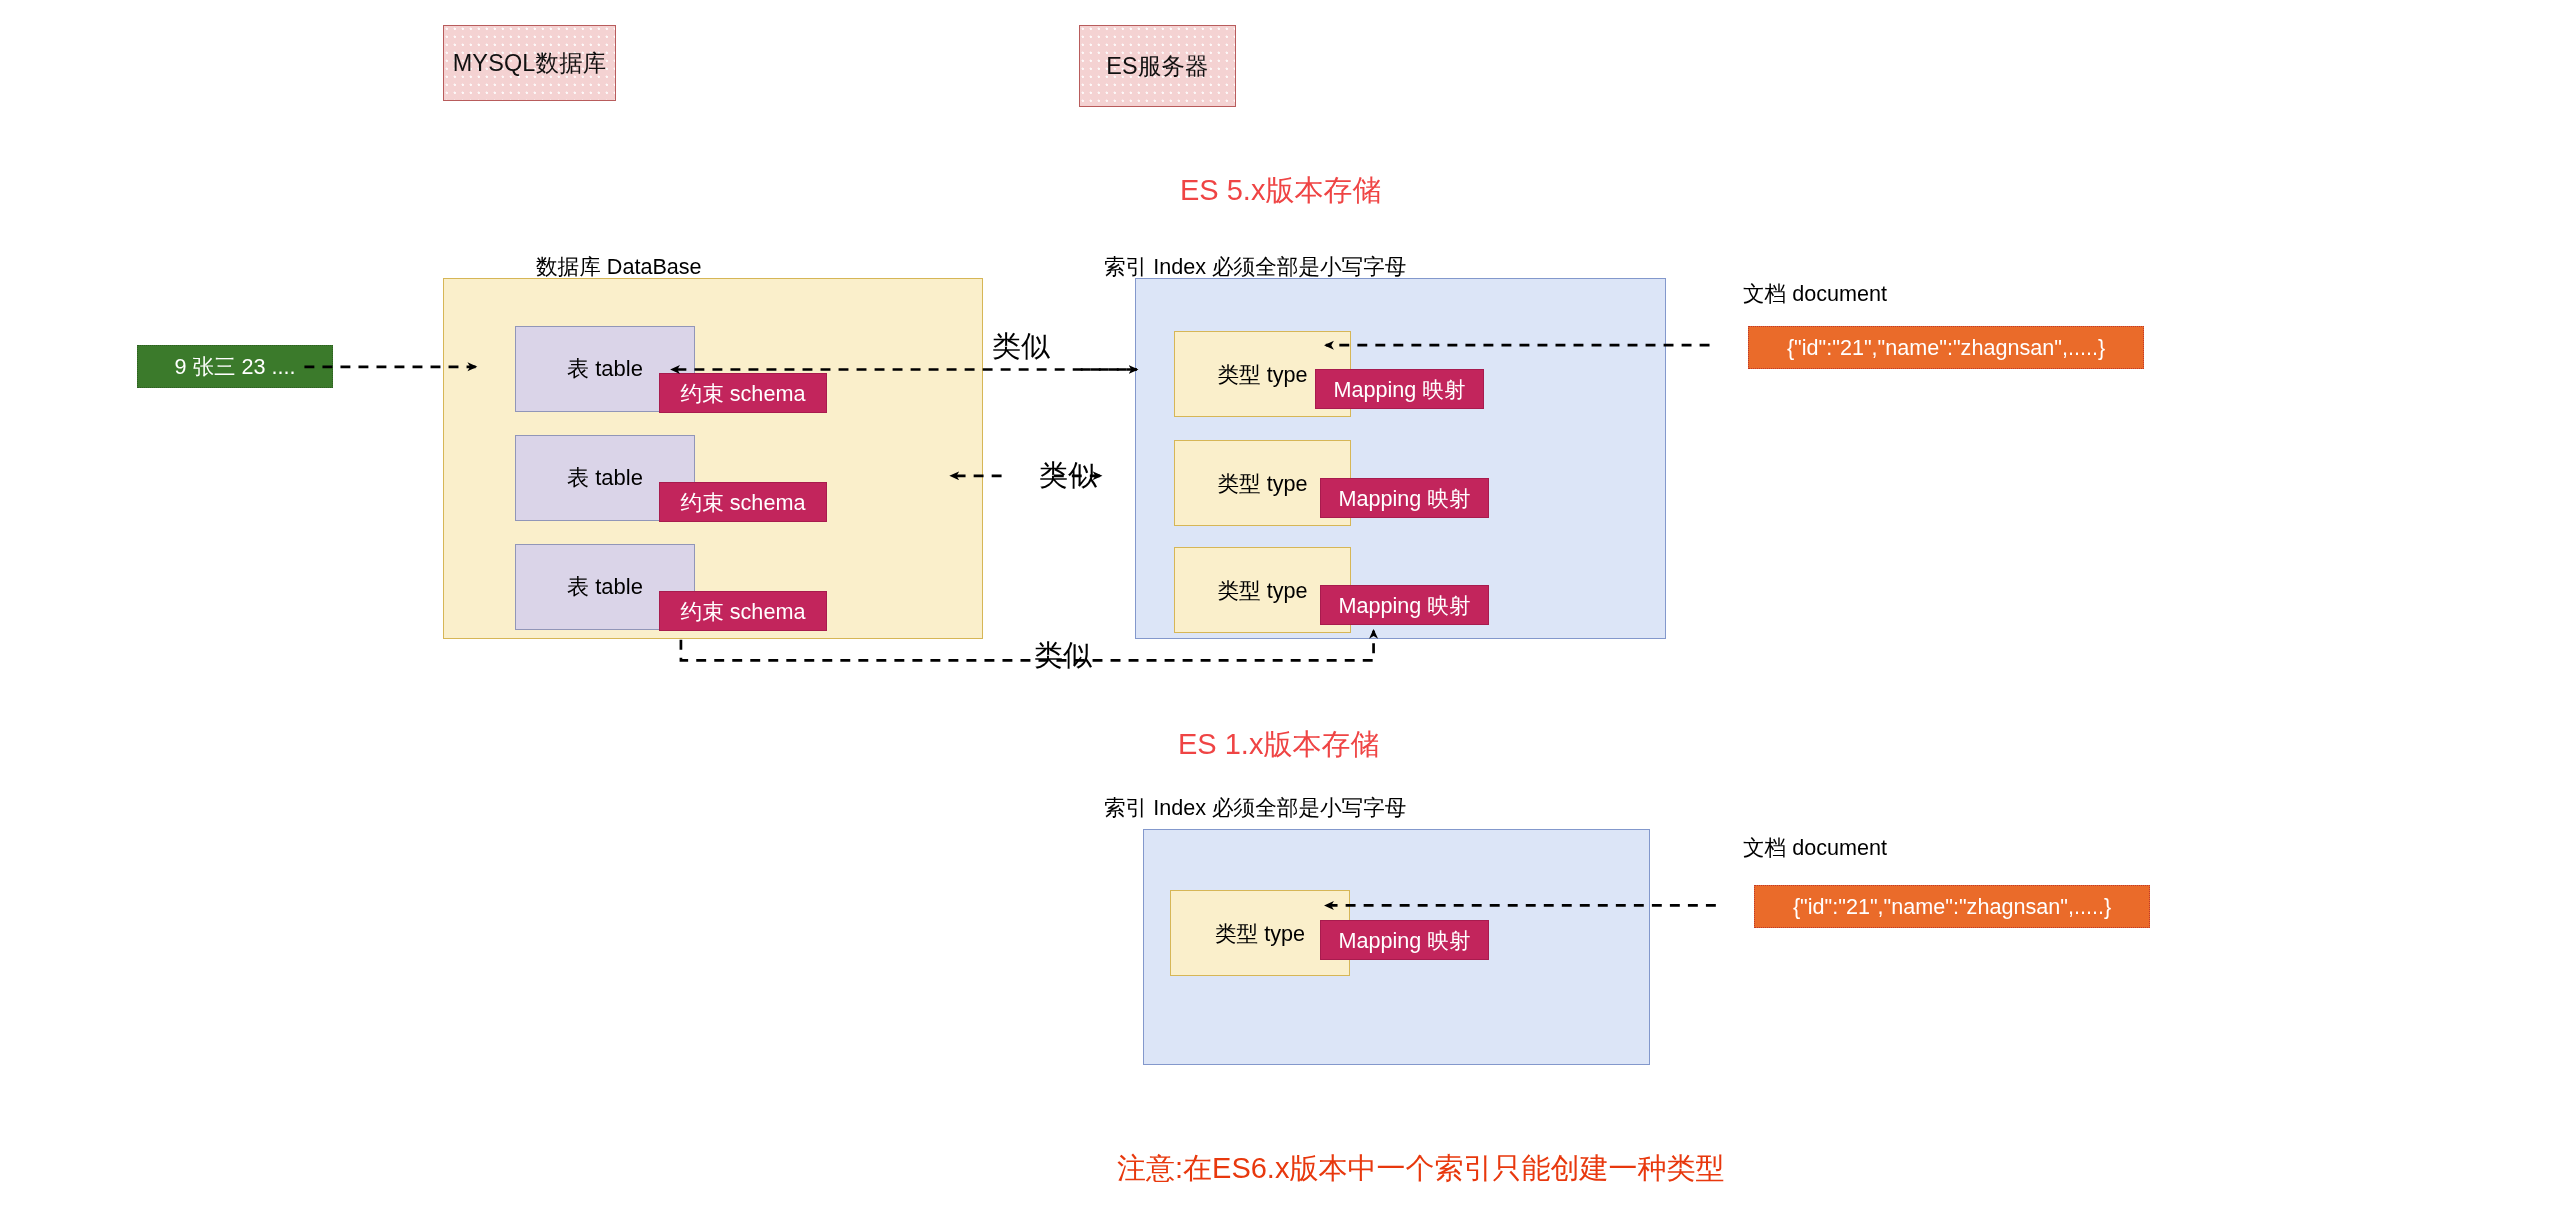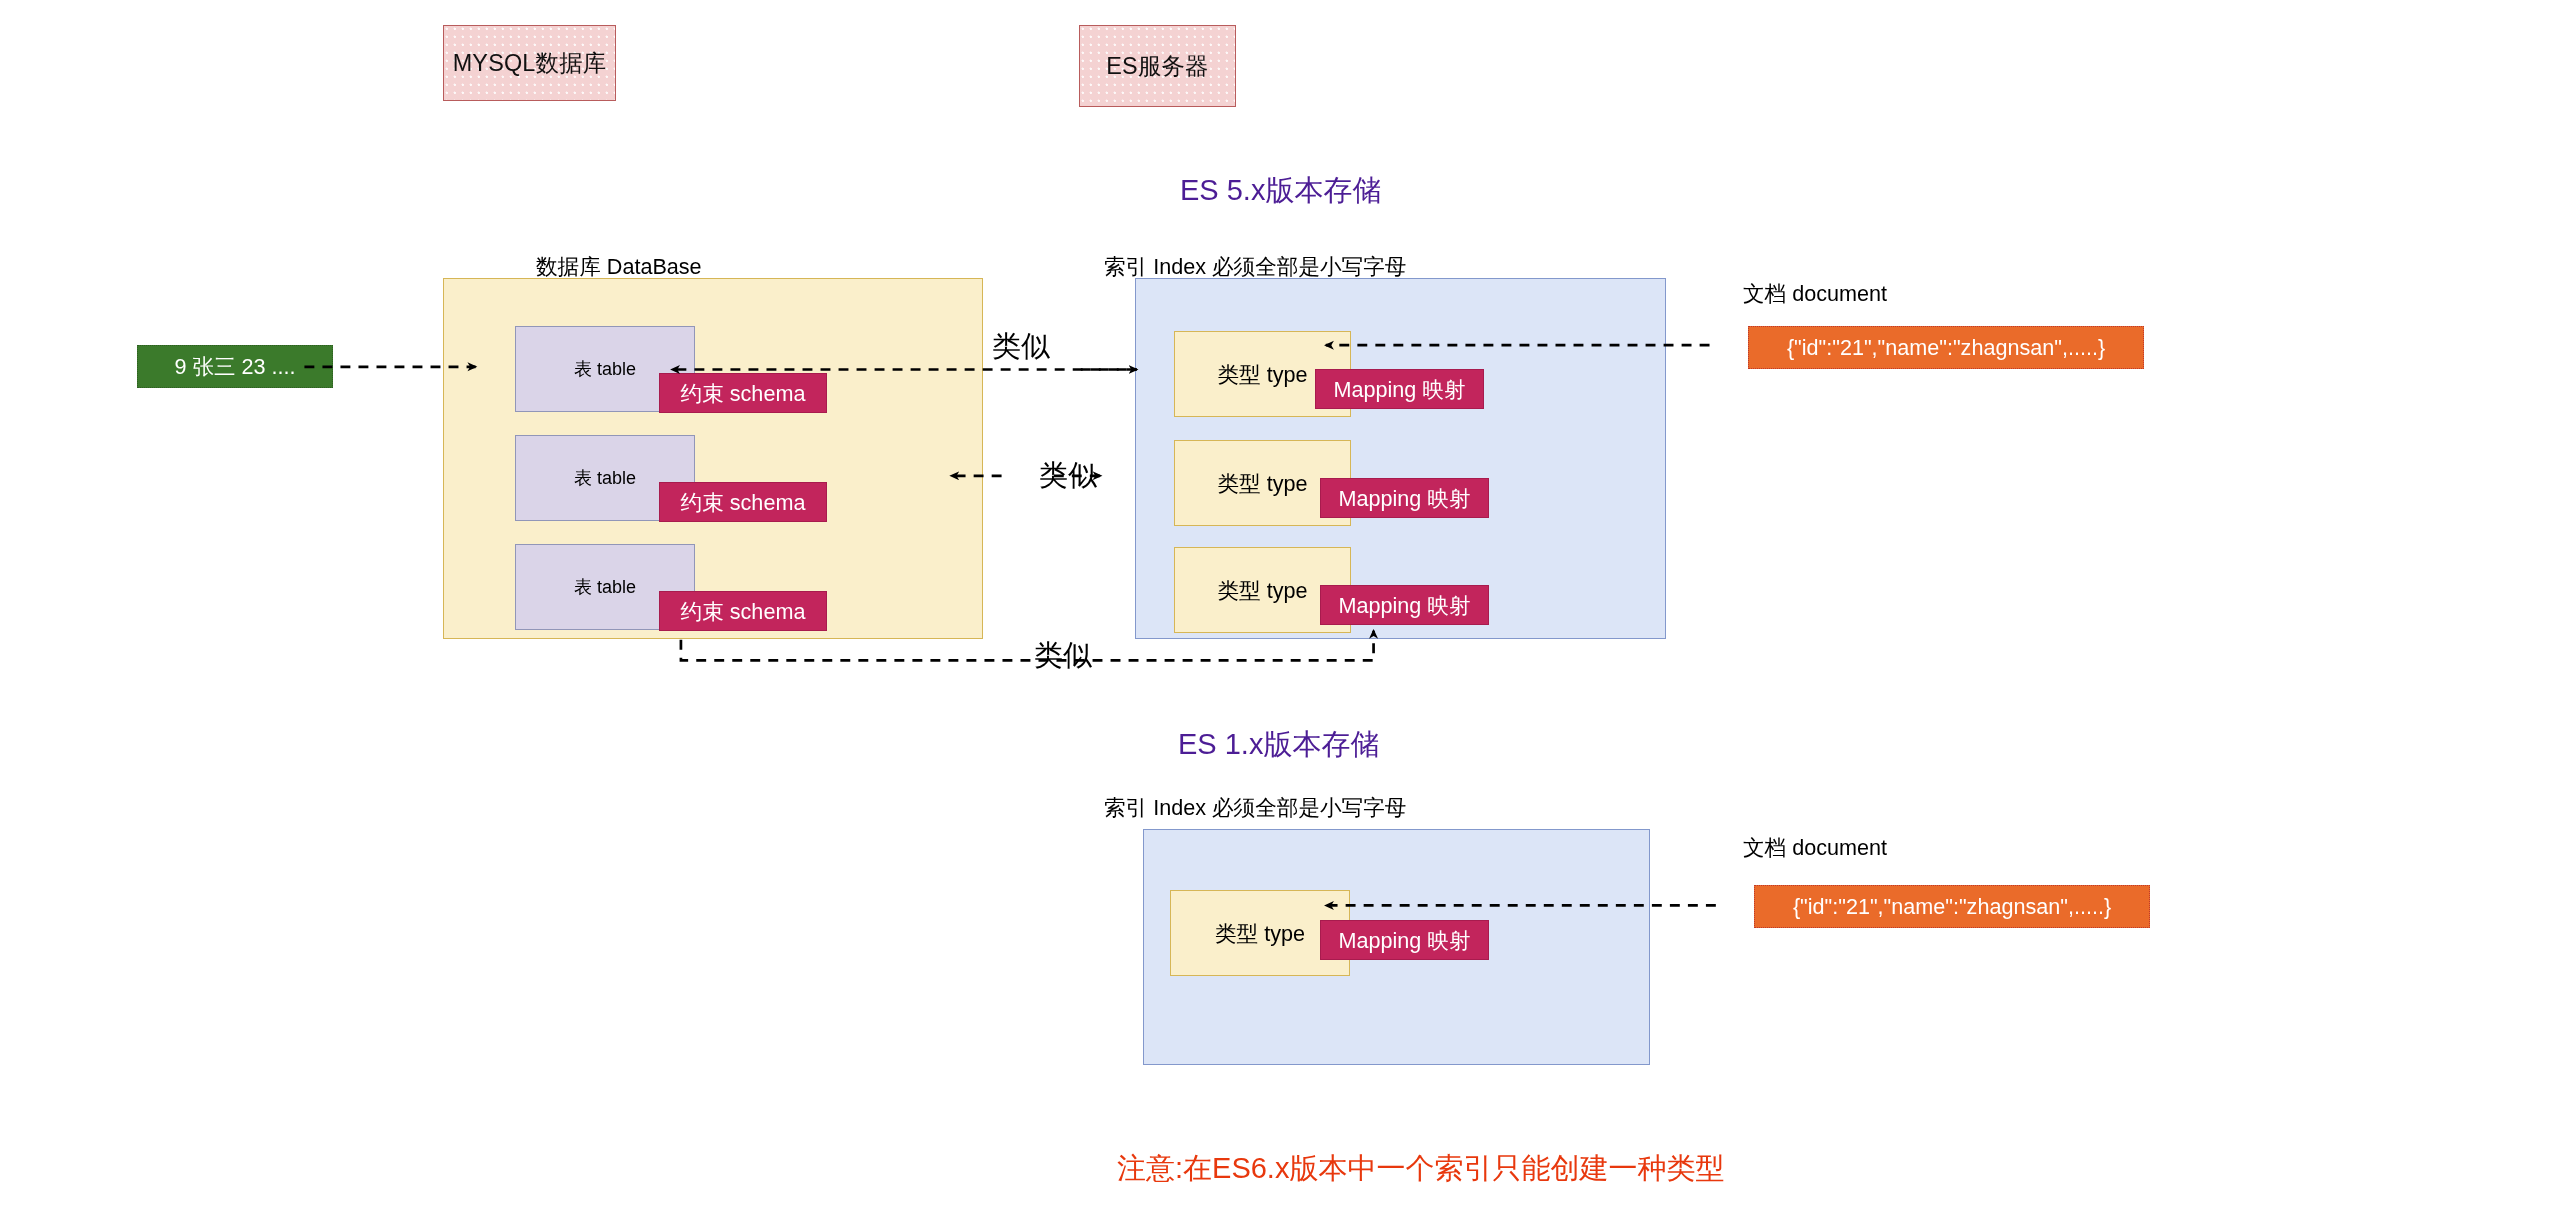--- a/index.html
+++ b/index.html
@@ -30,21 +30,21 @@
     display: flex;
     align-items: center;
     justify-content: center;
     color: #111111;
     font-size: 23.4px;
     letter-spacing: 0.2px;
   }
 
   
   .section-title {
-    color: #4c1d95;
+    color: #ef4444;
     font-size: 29px;
     font-weight: 400;
     white-space: nowrap;
   }
   .footer-note {
     color: #E8380D;
     font-size: 29px;
     white-space: nowrap;
   }
 
@@ -67,21 +67,21 @@
   }
 
   
   .box-table {
     background: #DAD4E8;
     border: 1.8px solid #9196B8;
     display: flex;
     align-items: center;
     justify-content: center;
     color: #000;
-    font-size: 18px;
+    font-size: 22px;
   }
   .box-type {
     background: #FAEFCB;
     border: 1.8px solid #D6B656;
     display: flex;
     align-items: center;
     justify-content: center;
     color: #000;
     font-size: 21.6px;
   }

